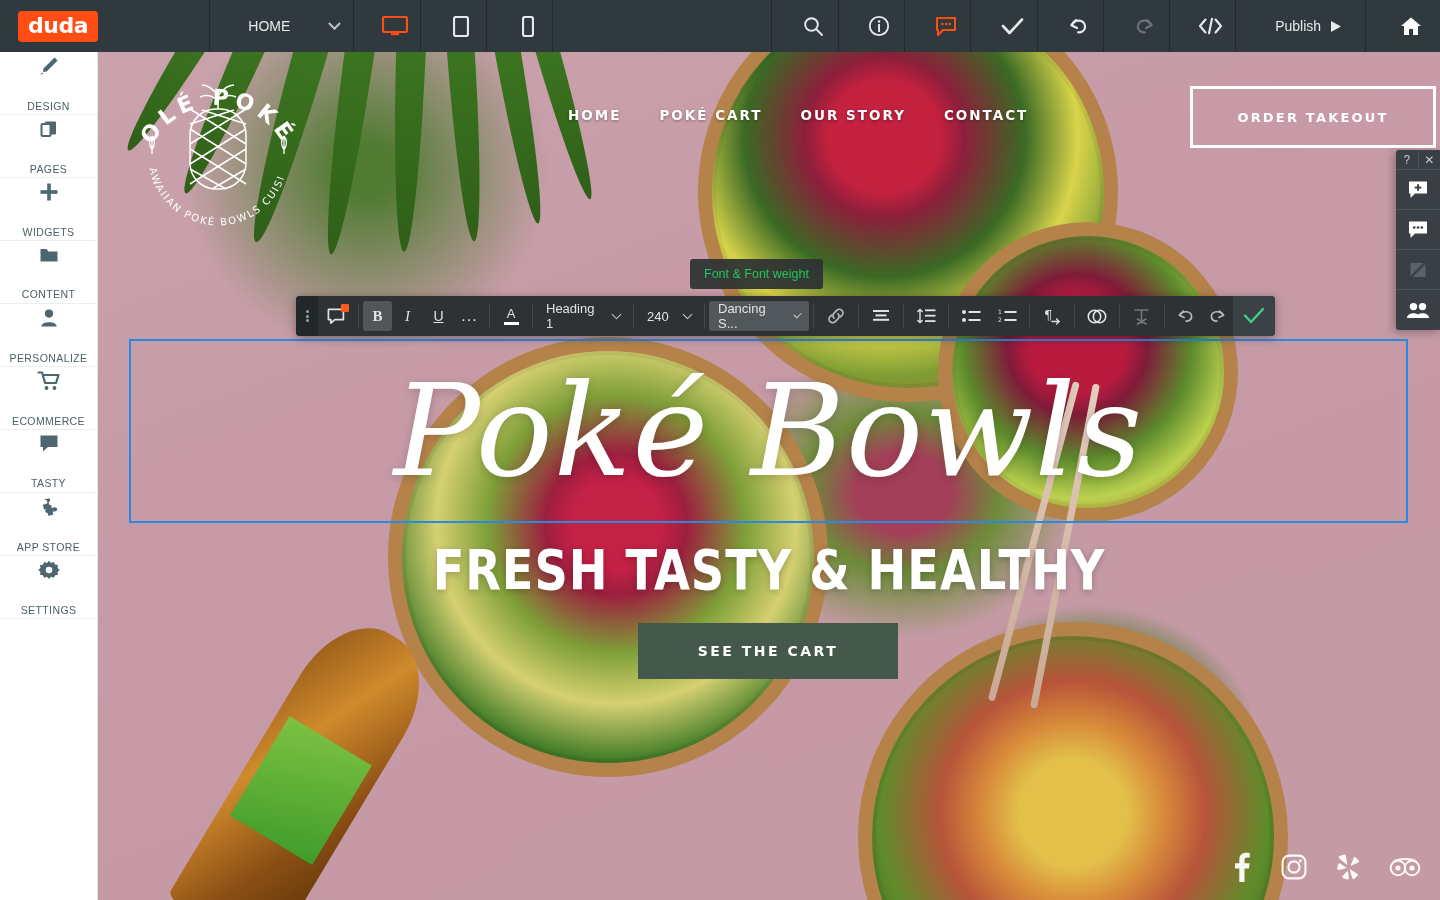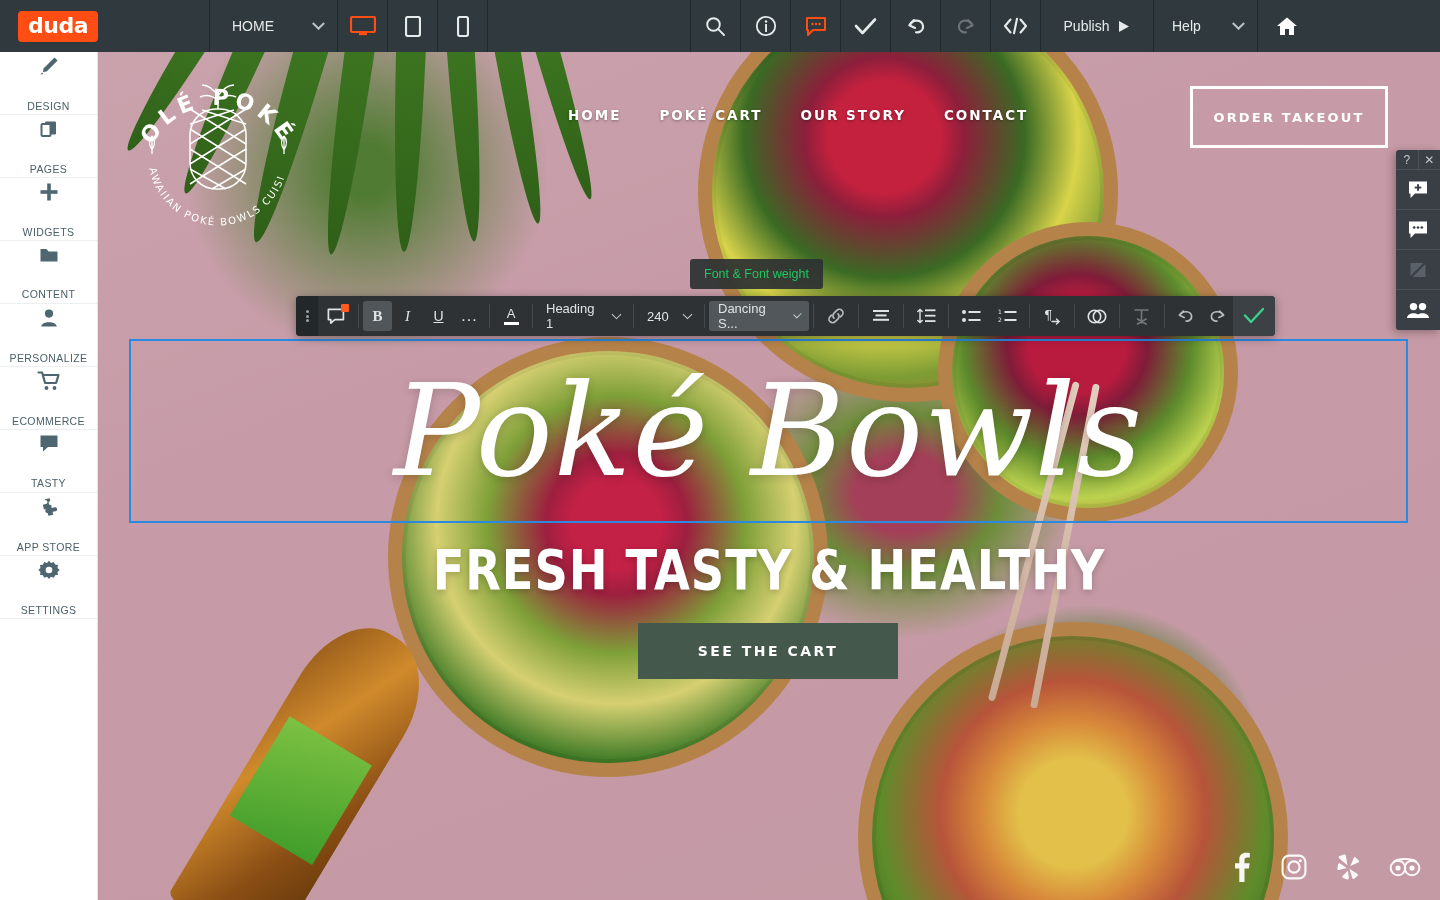--- a/index.html
+++ b/index.html
@@ -11,20 +11,21 @@
   }
   #app { position: relative; width: 1440px; height: 900px; }
 
   
   .topbar {
     position: absolute; top: 0; left: 0;
     width: 1440px; height: 52px;
     background: #303a3e;
     display: flex; align-items: stretch;
     z-index: 60;
+    justify-content: space-between;
   }
   .tb-logo-cell {
     width: 210px; display: flex; align-items: center; padding-left: 18px;
     border-right: 1px solid #22292c;
   }
   .duda-logo {
     background: #ff4d13; color: #fff;
     font-size: 22px; font-weight: bold;
     letter-spacing: -0.5px;
     padding: 2px 10px 4px 10px; border-radius: 4px;
@@ -132,21 +133,21 @@
     position: absolute; left: 470px; top: 55px;
     display: flex; gap: 38px; align-items: center;
   }
   .site-nav a {
     color: #fff; text-decoration: none; font-size: 13.5px;
     font-weight: bold; letter-spacing: 2px;
     font-family: "DejaVu Sans", sans-serif;
     text-shadow: 0 1px 3px rgba(0,0,0,.35); cursor: pointer;
   }
   .order-btn {
-    position: absolute; left: 1092px; top: 34px; width: 198px; height: 62px;
+    position: absolute; left: 1092px; top: 34px; width: 246px; height: 62px;
     border: 3px solid #fff; color: #fff; background: transparent;
     display: flex; align-items: center; justify-content: center;
     font-size: 13px; font-weight: bold; letter-spacing: 2.2px;
     font-family: "DejaVu Sans", sans-serif; cursor: pointer;
   }
 
   
   .hero-h1 {
     position: absolute; left: 32px; top: 288px; width: 1277px; height: 182px;
     display: flex; align-items: center; justify-content: center;
@@ -303,24 +304,20 @@
     </div>
 
     <div class="tb-preview">
       <span>Publish</span>
       <svg width="12" height="13" viewBox="0 0 12 13">
         <polygon points="1,1 11,6.5 1,12" fill="#e6eaea"></polygon>
       </svg>
     </div>
 
 
-    <div class="tb-help">
-      <span>Help</span>
-      <span class="chev"></span>
-    </div>
 
     <div class="tb-home">
       <svg width="22" height="20" viewBox="0 0 22 20">
         <path d="M11 1.5 L21 10 h-3 v9 h-5 v-6 h-4 v6 H4 v-9 H1 z" fill="#ffffff"></path>
       </svg>
     </div>
   </div>
 
   <div class="sidebar">
 

